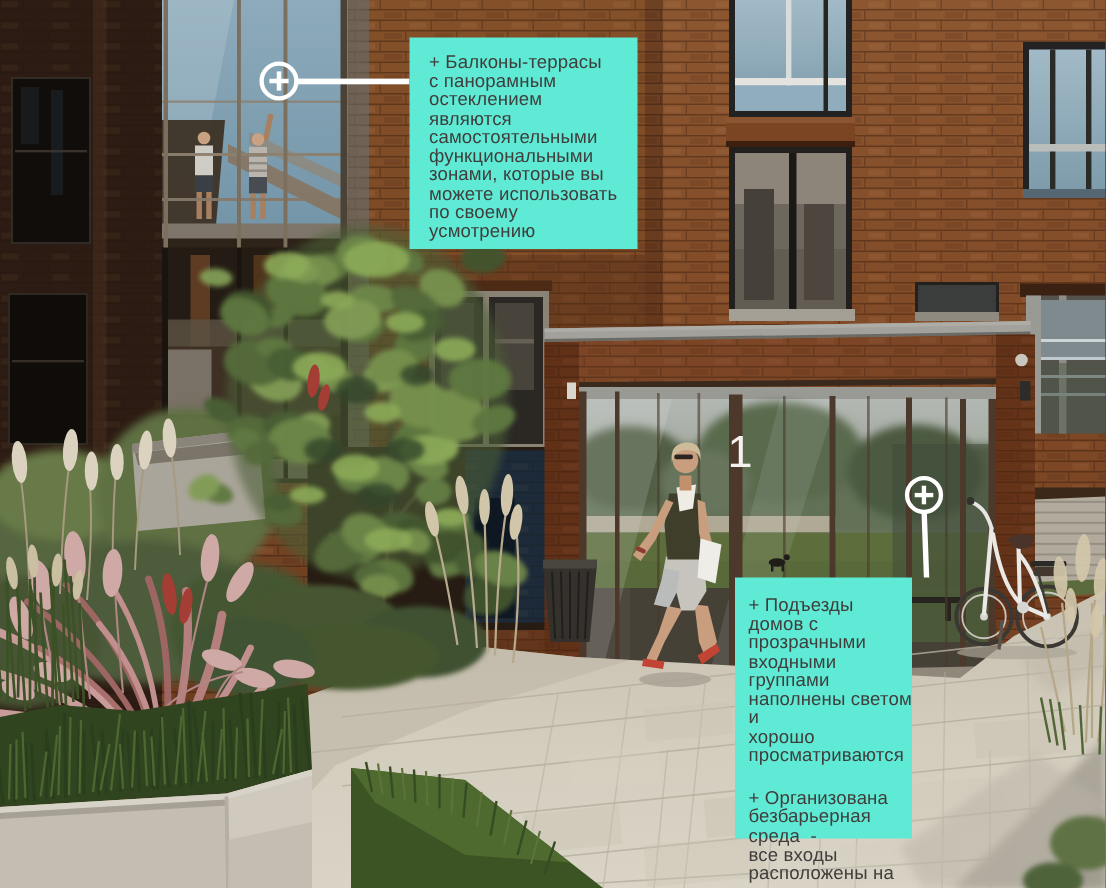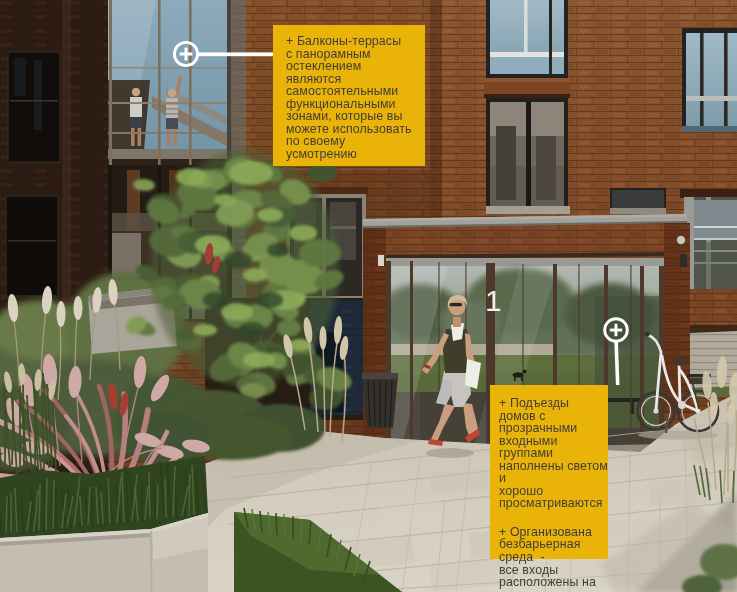--- a/index.html
+++ b/index.html
@@ -1,18 +1,18 @@
 <!DOCTYPE html>
 <html><head>
 <meta charset="utf-8">
 <style>
 html,body{margin:0;padding:0;}
 body{width:737px;height:592px;overflow:hidden;position:relative;background:#6e3c20;font-family:"Liberation Sans", sans-serif;}
 #scene{position:absolute;left:0;top:0;}
-.callout{position:absolute;background:#eab308;color:#403e3d;font-size:12.4px;line-height:12.55px;letter-spacing:0.1px;}
+.callout{position:absolute;background:#5eead4;color:#403e3d;font-size:12.4px;line-height:12.55px;letter-spacing:0.1px;}
 </style>
 </head>
 <body>
 <svg id="scene" width="737" height="592" viewBox="0 0 737 592" xmlns="http://www.w3.org/2000/svg">
 <defs>
   <linearGradient id="brickMain" x1="0" y1="0" x2="0" y2="1">
     <stop offset="0" stop-color="#835029"></stop>
     <stop offset="0.5" stop-color="#774524"></stop>
     <stop offset="1" stop-color="#65371d"></stop>
   </linearGradient>

